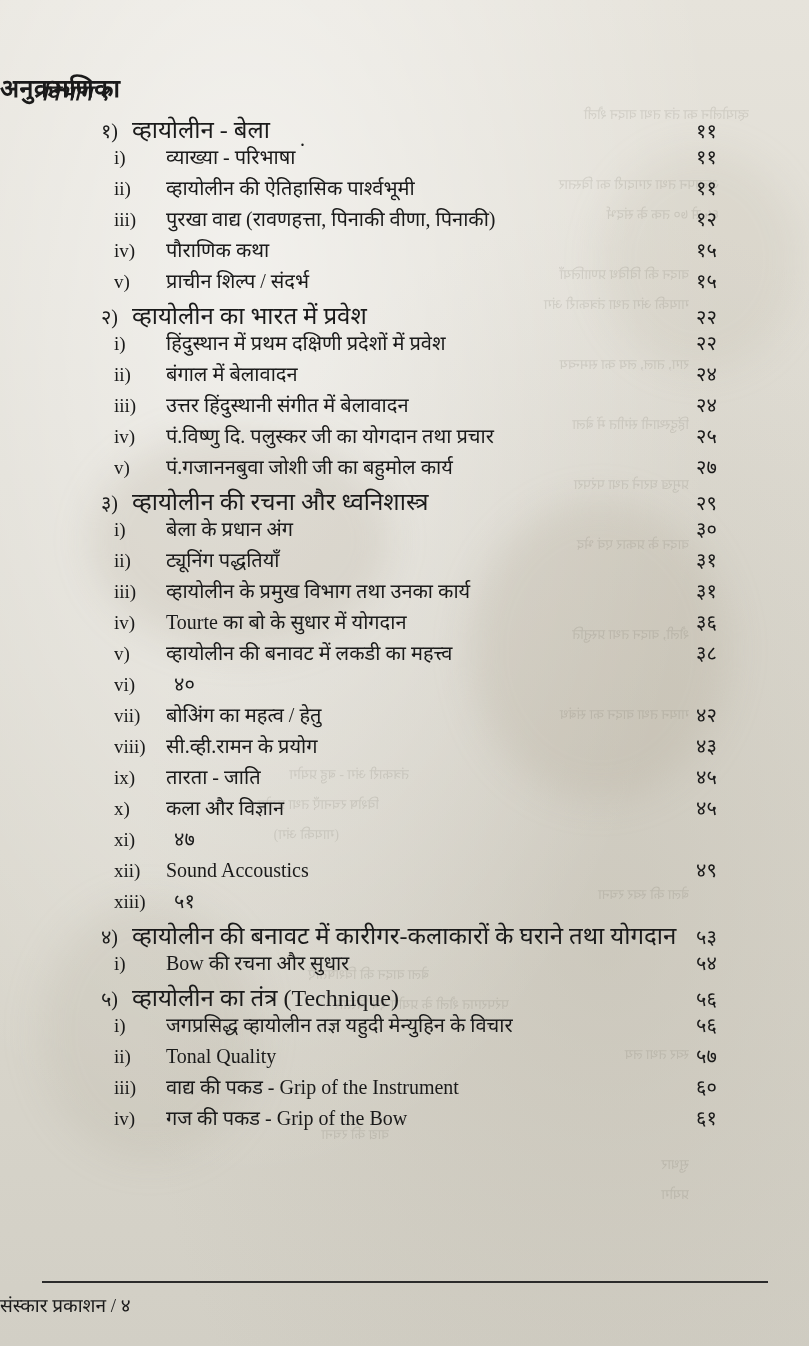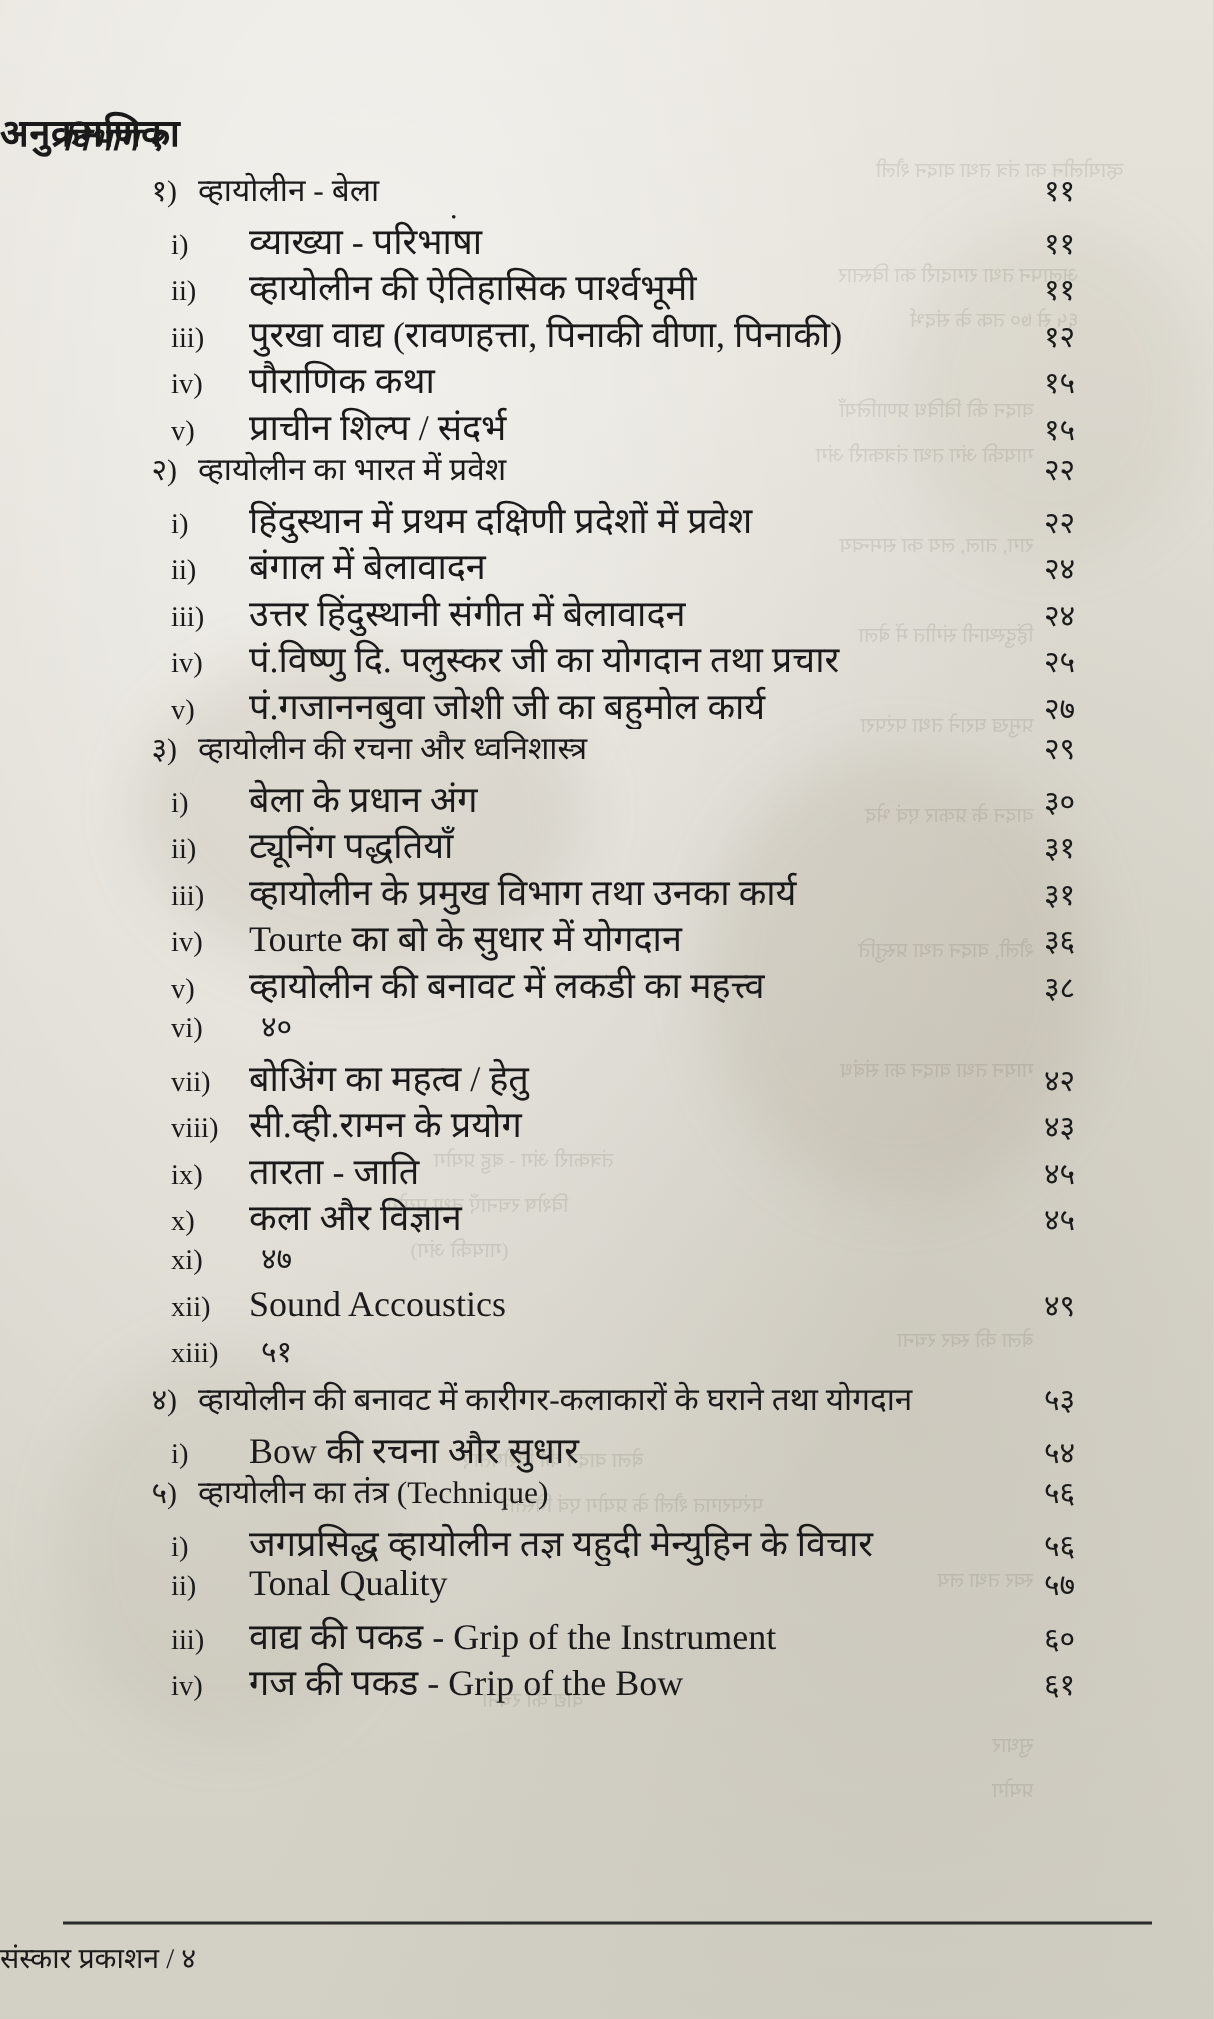--- a/index.html
+++ b/index.html
@@ -94,26 +94,26 @@
     flex: 0 0 auto;
   }
   .sub-num {
     width: 108px;
     padding-left: 56px;
     font-size: 19px;
     flex: 0 0 auto;
     box-sizing: border-box;
   }
   .title-main {
-    font-size: 21px;
+    font-size: 24px;
     flex: 1 1 auto;
     overflow: hidden;
   }
   .title-sub {
-    font-size: 24px;
+    font-size: 20px;
     flex: 1 1 auto;
     overflow: hidden;
   }
   .page-main {
     width: 62px;
     text-align: left;
     font-size: 20px;
     flex: 0 0 auto;
     padding-left: 8px;
   }

